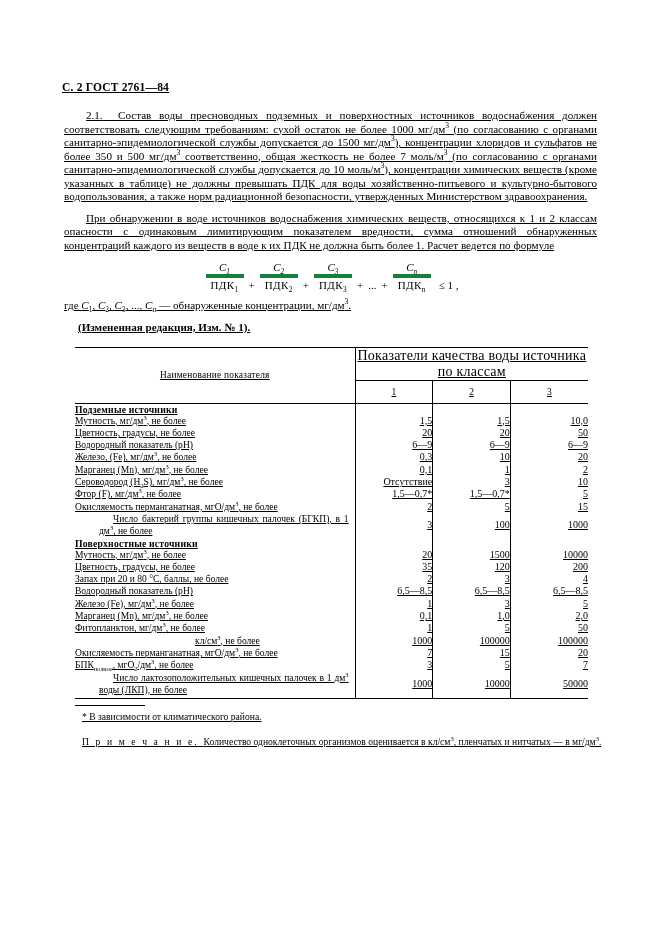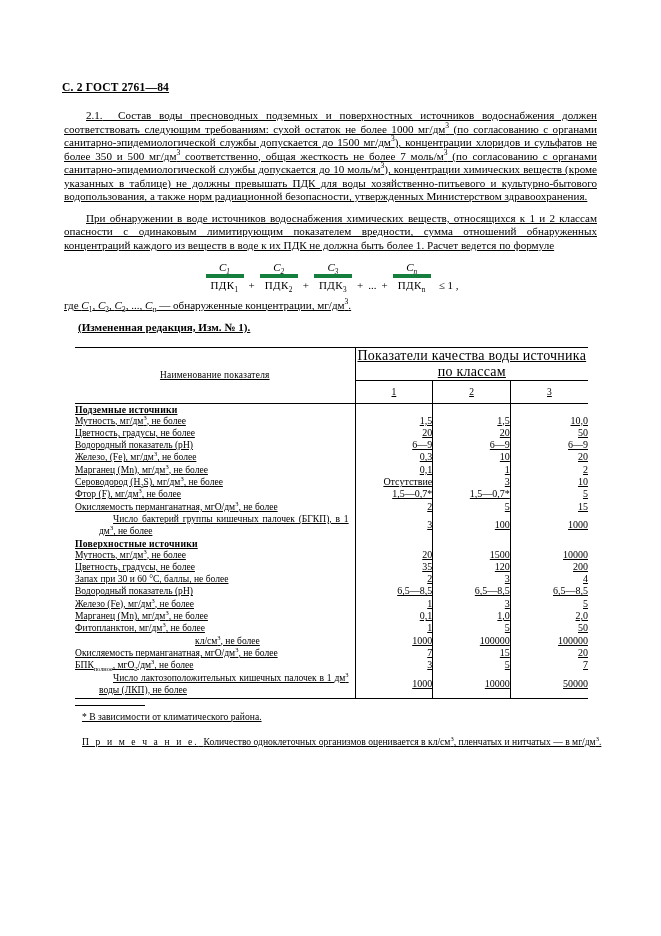--- a/index.html
+++ b/index.html
@@ -355,21 +355,21 @@
           <td class="val">1500</td>
           <td class="val last">10000</td>
         </tr>
         <tr>
           <td class="lbl">Цветность, градусы, не более</td>
           <td class="val">35</td>
           <td class="val">120</td>
           <td class="val last">200</td>
         </tr>
         <tr>
-          <td class="lbl">Запах при 30 и 60 °С, баллы, не более</td>
+          <td class="lbl">Запах при 20 и 80 °С, баллы, не более</td>
           <td class="val">2</td>
           <td class="val">3</td>
           <td class="val last">4</td>
         </tr>
         <tr>
           <td class="lbl">Водородный показатель (pH)</td>
           <td class="val">6,5—8,5</td>
           <td class="val">6,5—8,5</td>
           <td class="val last">6,5—8,5</td>
         </tr>

